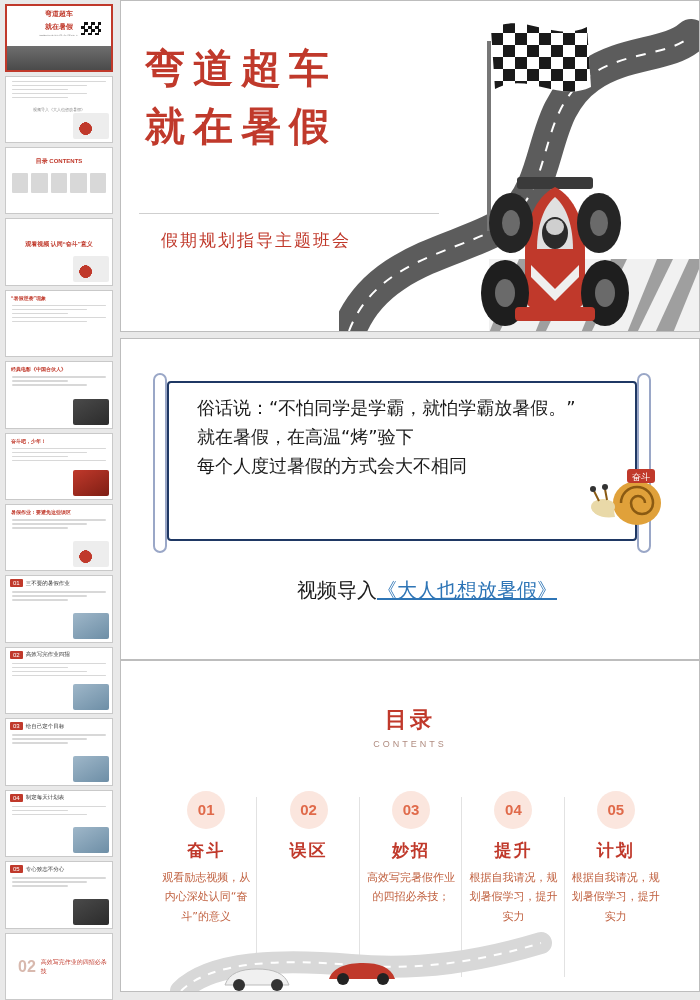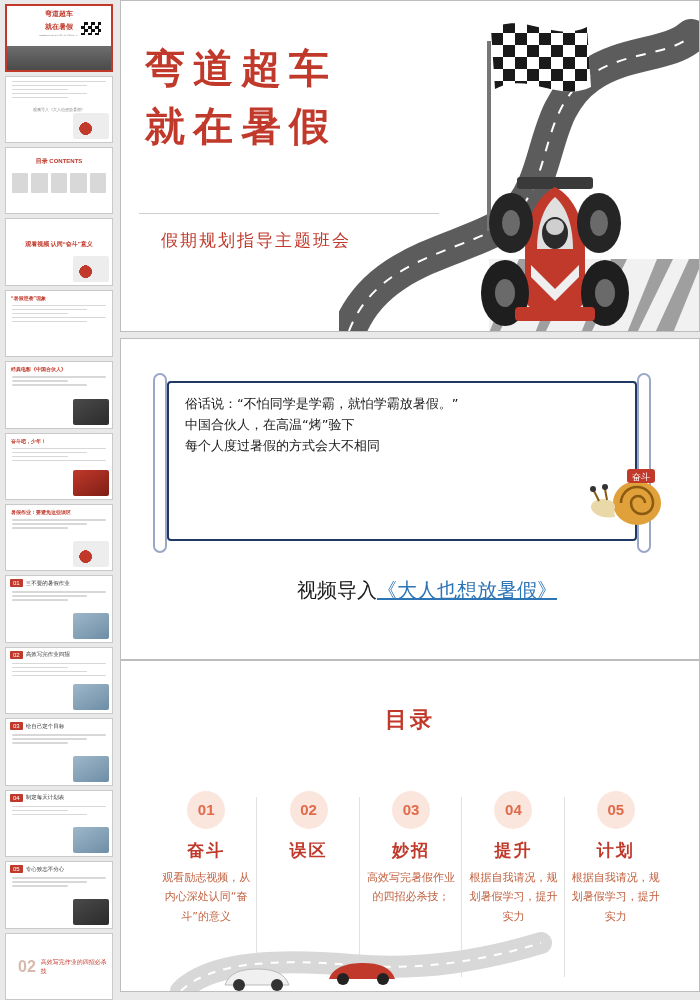--- a/index.html
+++ b/index.html
@@ -51,21 +51,21 @@
   .s1 .subtitle{position:absolute;left:40px;top:228px;font-size:17px;color:#c0392b;letter-spacing:2px;}
   .s1 .artwrap{position:absolute;right:0;top:0;width:360px;height:332px;}
 
   
   .scroll{position:absolute;left:46px;top:42px;width:470px;height:160px;
           border:2px solid #1f3864;border-radius:4px;background:#fff;box-sizing:border-box;}
   .scroll:before,.scroll:after{content:"";position:absolute;top:-10px;width:14px;height:180px;
           border:2px solid #9aa7c7;border-radius:7px;background:#fff;box-sizing:border-box;}
   .scroll:before{left:-16px;}
   .scroll:after{right:-16px;}
-  .scroll .txt{padding:10px 16px;font-size:13px;color:#1a1a1a;line-height:1.62;
+  .scroll .txt{padding:10px 28px;font-size:18px;color:#1a1a1a;line-height:1.62;
                font-family:"DejaVu Sans",sans-serif;}
   .snail{position:absolute;right:26px;top:116px;width:92px;height:74px;}
   .videoline{position:absolute;left:176px;top:238px;font-size:20px;color:#1a1a1a;
              font-family:"DejaVu Sans",sans-serif;}
   .videoline u{color:#2e75b6;}
 
   
   .s3 .cat-title{text-align:center;margin-top:44px;font-size:22px;color:#c0392b;font-weight:bold;letter-spacing:3px;
                  font-family:"DejaVu Sans",sans-serif;}
   .s3 .cat-sub{text-align:center;font-size:9px;color:#b08c80;letter-spacing:3px;margin-top:4px;}
@@ -335,21 +335,21 @@
         <div class="t-main">就在暑假</div>
       </div>
       <div class="divider"></div>
       <div class="subtitle">假期规划指导主题班会</div>
     </div>
 
     <div class="slide s2">
       <div class="scroll">
         <div class="txt">
           <div>俗话说：“不怕同学是学霸，就怕学霸放暑假。”</div>
-          <div>中国合伙人，在高温“烤”验下</div>
+          <div>就在暑假，在高温“烤”验下</div>
           <div>每个人度过暑假的方式会大不相同</div>
         </div>
       </div>
 
       <div class="snail">
         <svg width="92" height="74" viewBox="0 0 92 74">
           <ellipse cx="56" cy="48" rx="24" ry="22" fill="#e0a13a"></ellipse>
           <path d="M56 48 m-16 0 a16 16 0 1 1 32 0 a11 11 0 1 1 -22 0 a7 7 0 1 1 14 0" fill="none" stroke="#8a5a12" stroke-width="2.5"></path>
           <path d="M34 62 C 18 64, 10 58, 12 52 C 16 44, 26 44, 32 50 Z" fill="#e9d9a8"></path>
           <ellipse cx="22" cy="52" rx="12" ry="8" fill="#e9d9a8"></ellipse>
@@ -362,20 +362,21 @@
         </svg>
       </div>
 
       <div class="videoline">
         <span>视频导入</span><u>《大人也想放暑假》</u>
       </div>
     </div>
 
     <div class="slide s3">
       <div class="cat-title">目录</div>
+      <div class="cat-sub">CONTENTS</div>
 
       <div class="cols">
         <div class="col">
           <div class="badge">01</div>
           <h4>奋斗</h4>
           <p>观看励志视频，从内心深处认同“奋斗”的意义</p>
         </div>
         <div class="col">
           <div class="badge">02</div>
           <h4>误区</h4>

